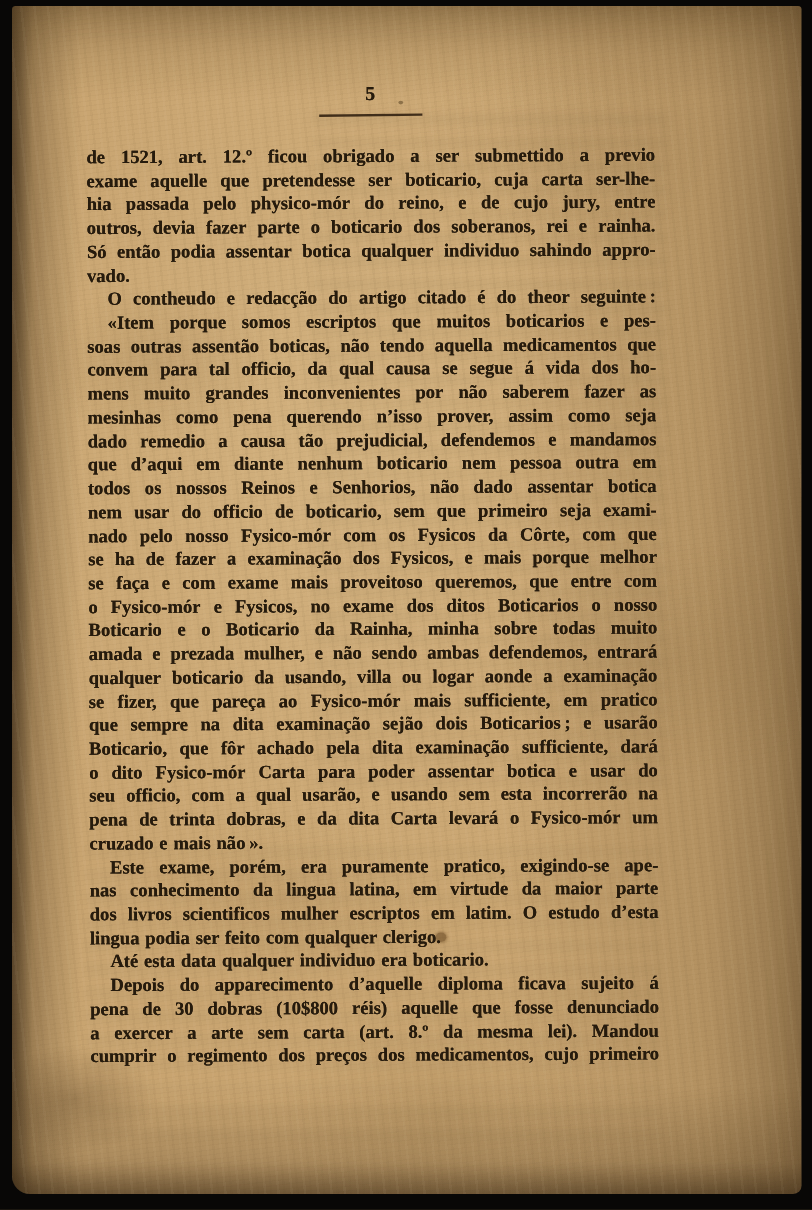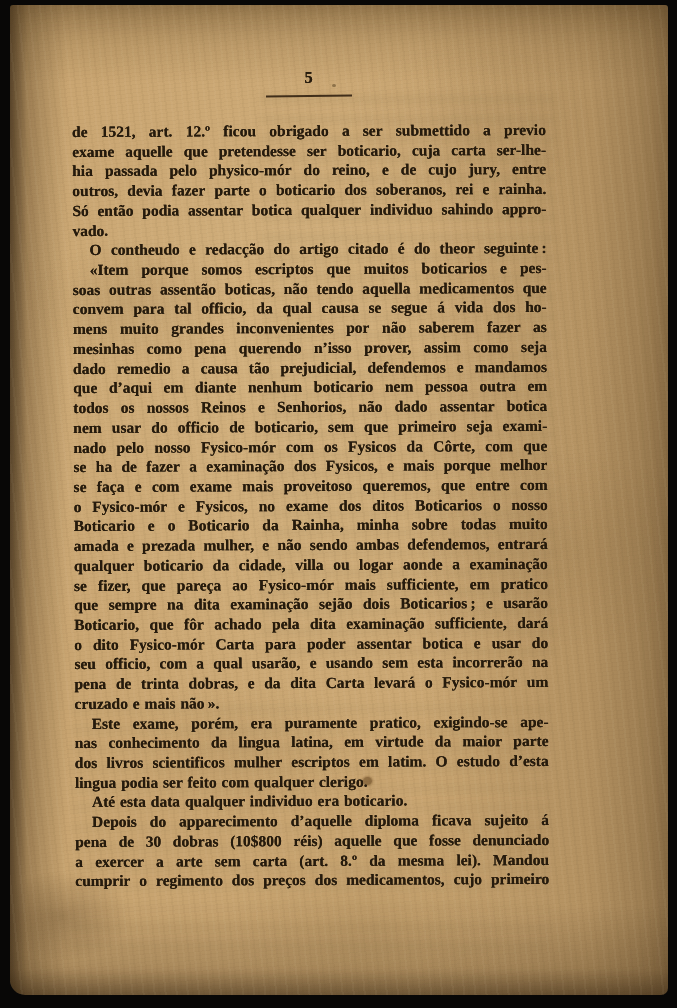--- a/index.html
+++ b/index.html
@@ -378,21 +378,21 @@
           <span>não</span>
           <span>sendo</span>
           <span>ambas</span>
           <span>defendemos,</span>
           <span>entrará</span>
         </div>
         <div class="line just">
           <span>qualquer</span>
           <span>boticario</span>
           <span>da</span>
-          <span>cidade,</span>
+          <span>usando,</span>
           <span>villa</span>
           <span>ou</span>
           <span>logar</span>
           <span>aonde</span>
           <span>a</span>
           <span>examinação</span>
         </div>
         <div class="line just">
           <span>se</span>
           <span>fizer,</span>

